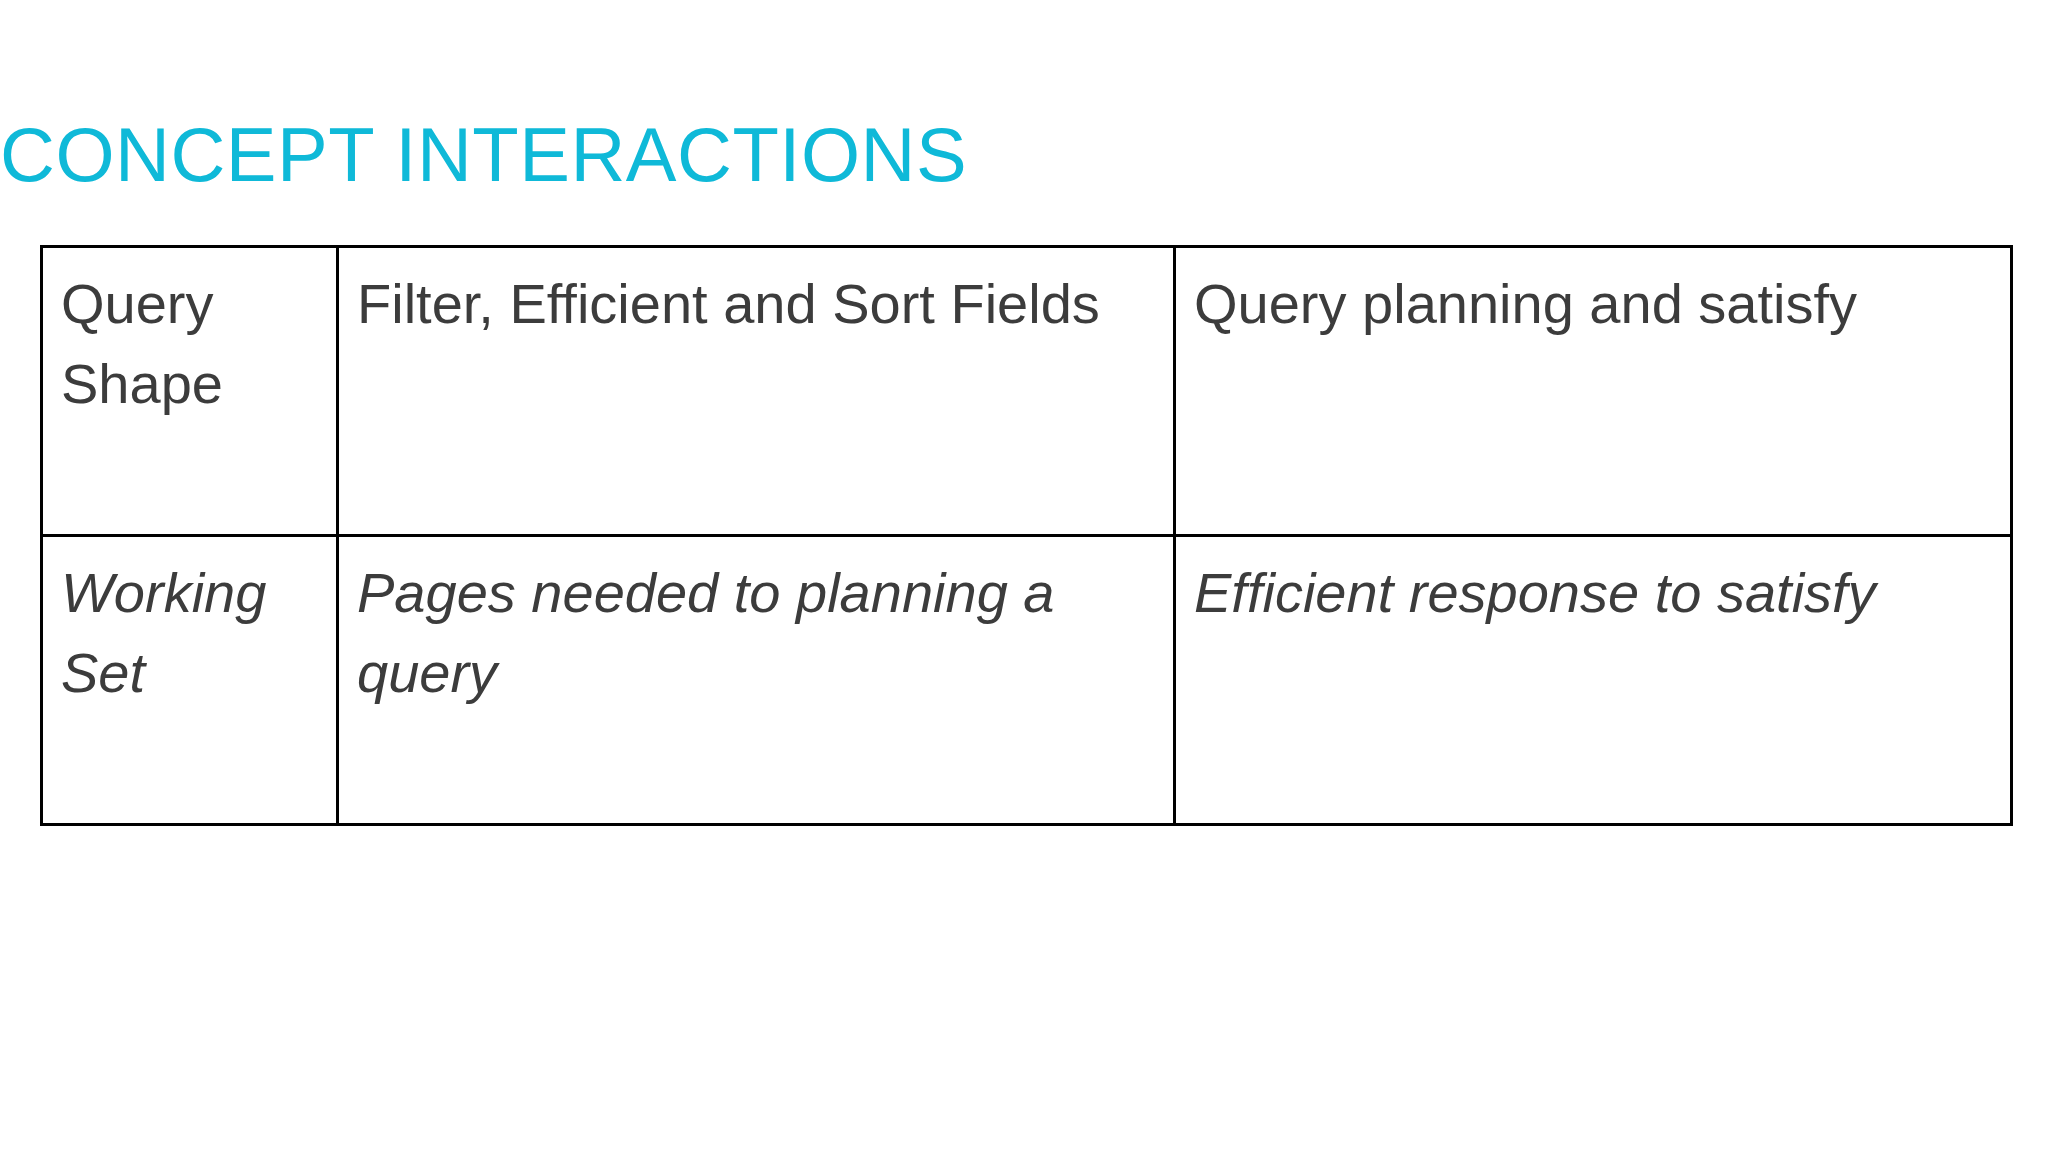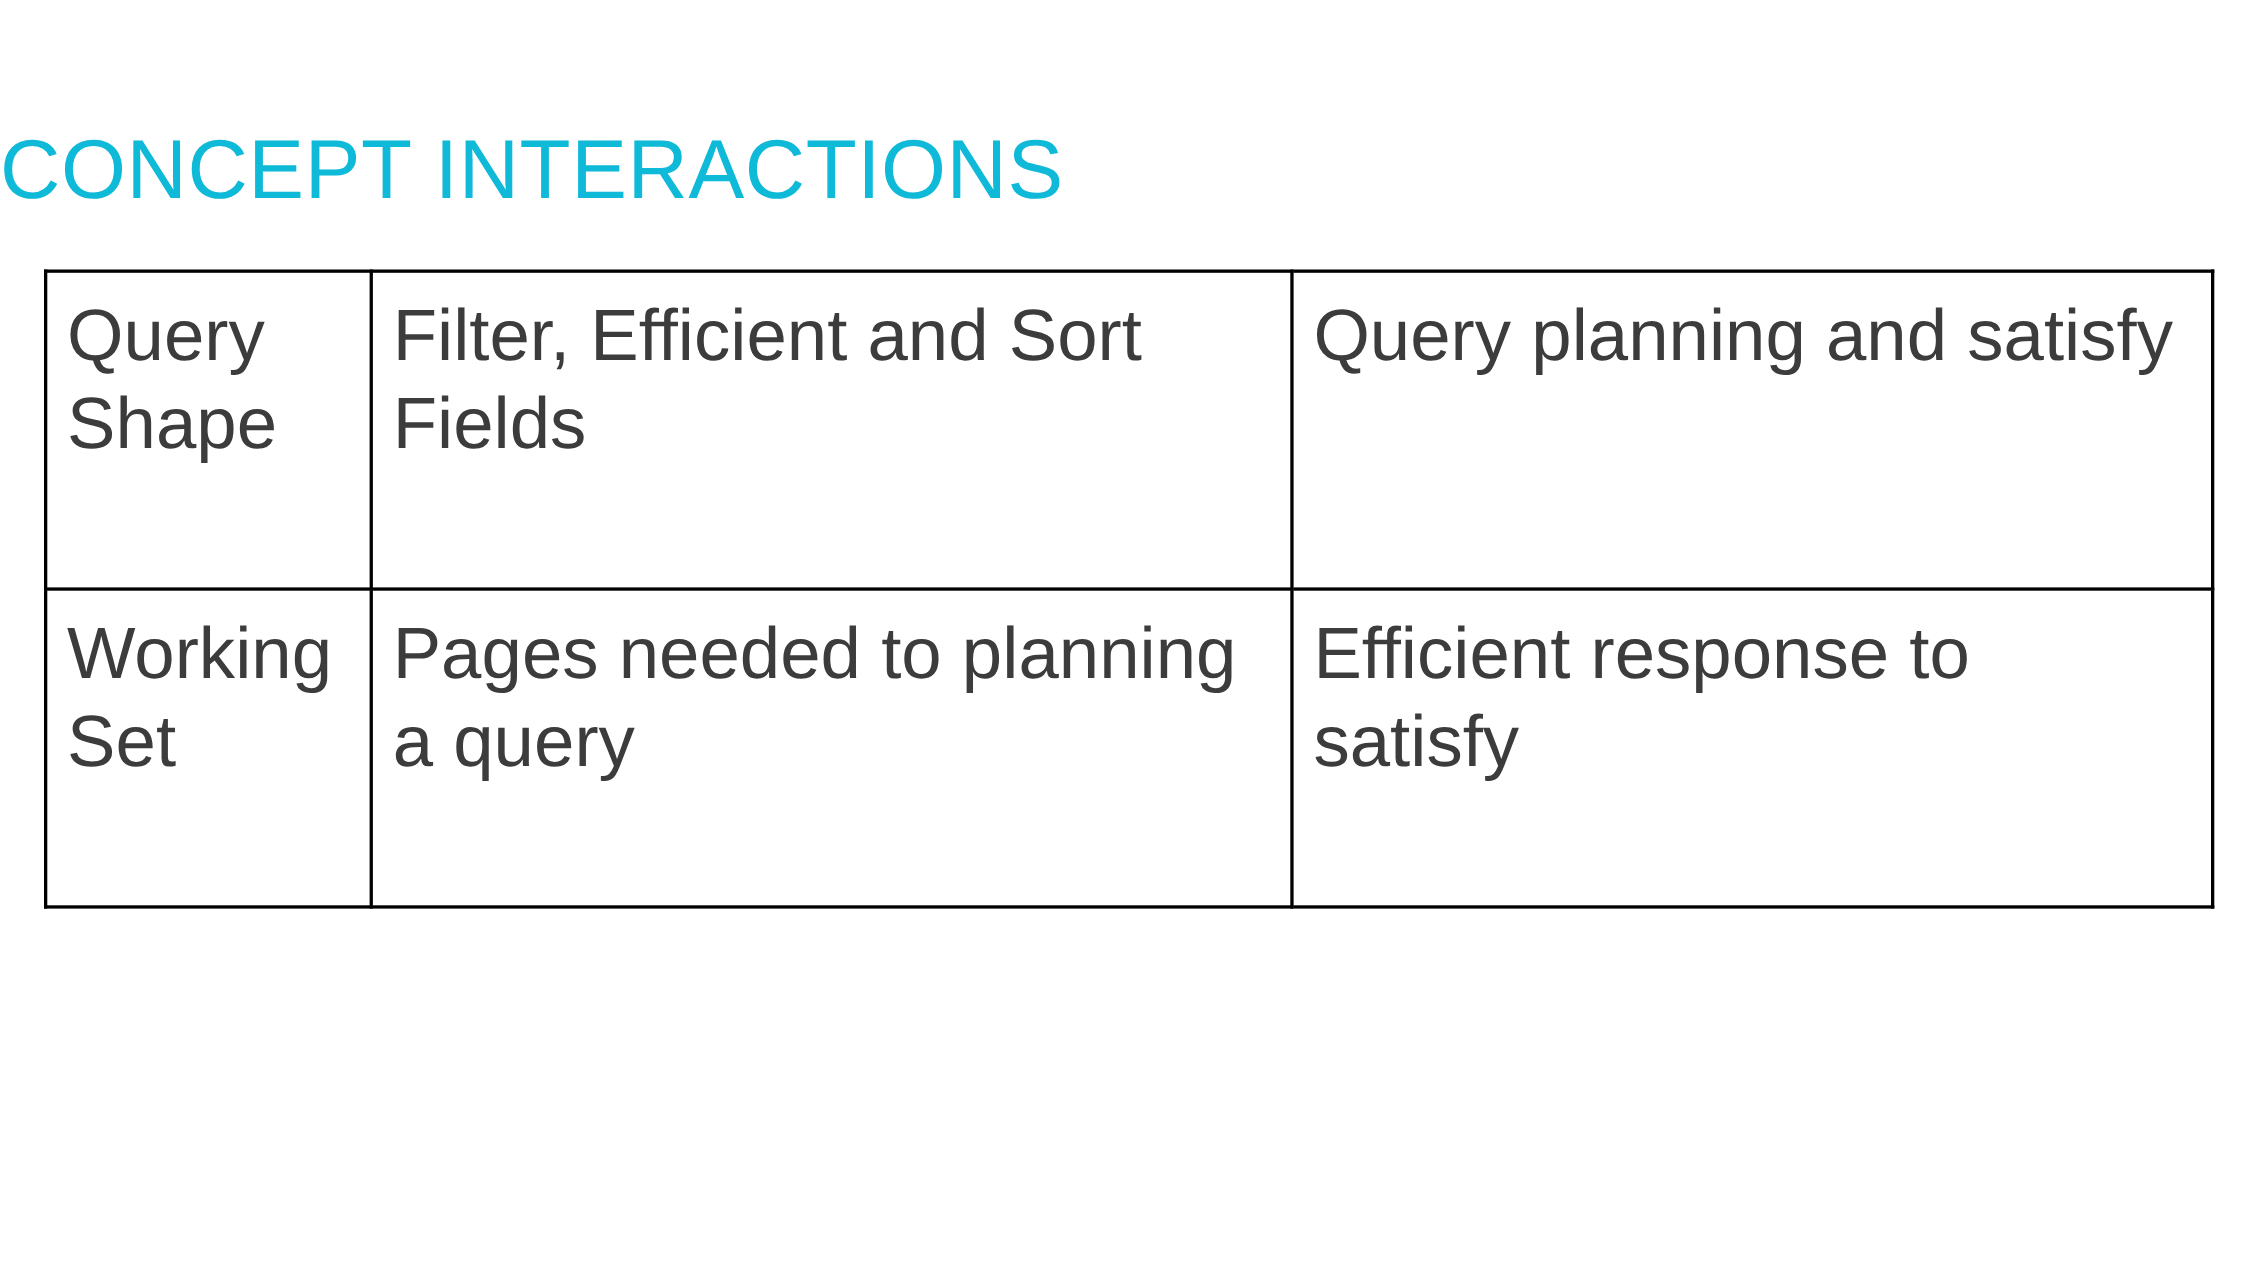--- a/index.html
+++ b/index.html
@@ -49,31 +49,31 @@
 
   .concept-table col.c1 { width: 296px; }
   .concept-table col.c2 { width: 837px; }
   .concept-table col.c3 { width: 837px; }
 
   .concept-table td {
     border: 3px solid #000000;
     vertical-align: top;
     padding: 16px 32px 16px 18px;
     font-family: "Liberation Sans", sans-serif;
-    font-size: 66px;
+    font-size: 56px;
     line-height: 80px;
     font-weight: 400;
     color: #3C3C3C;
     background: #ffffff;
     word-wrap: break-word;
     overflow-wrap: break-word;
   }
 
   .concept-table tr.row-1 td { height: 254px; }
-  .concept-table tr.row-2 td { height: 254px; }
+  .concept-table tr.row-2 td { height: 254px; font-style: italic; }
 
   .cell-text {
     display: block;
   }
 </style>
 </head>
 <body>
 
 <div class="slide">
 

